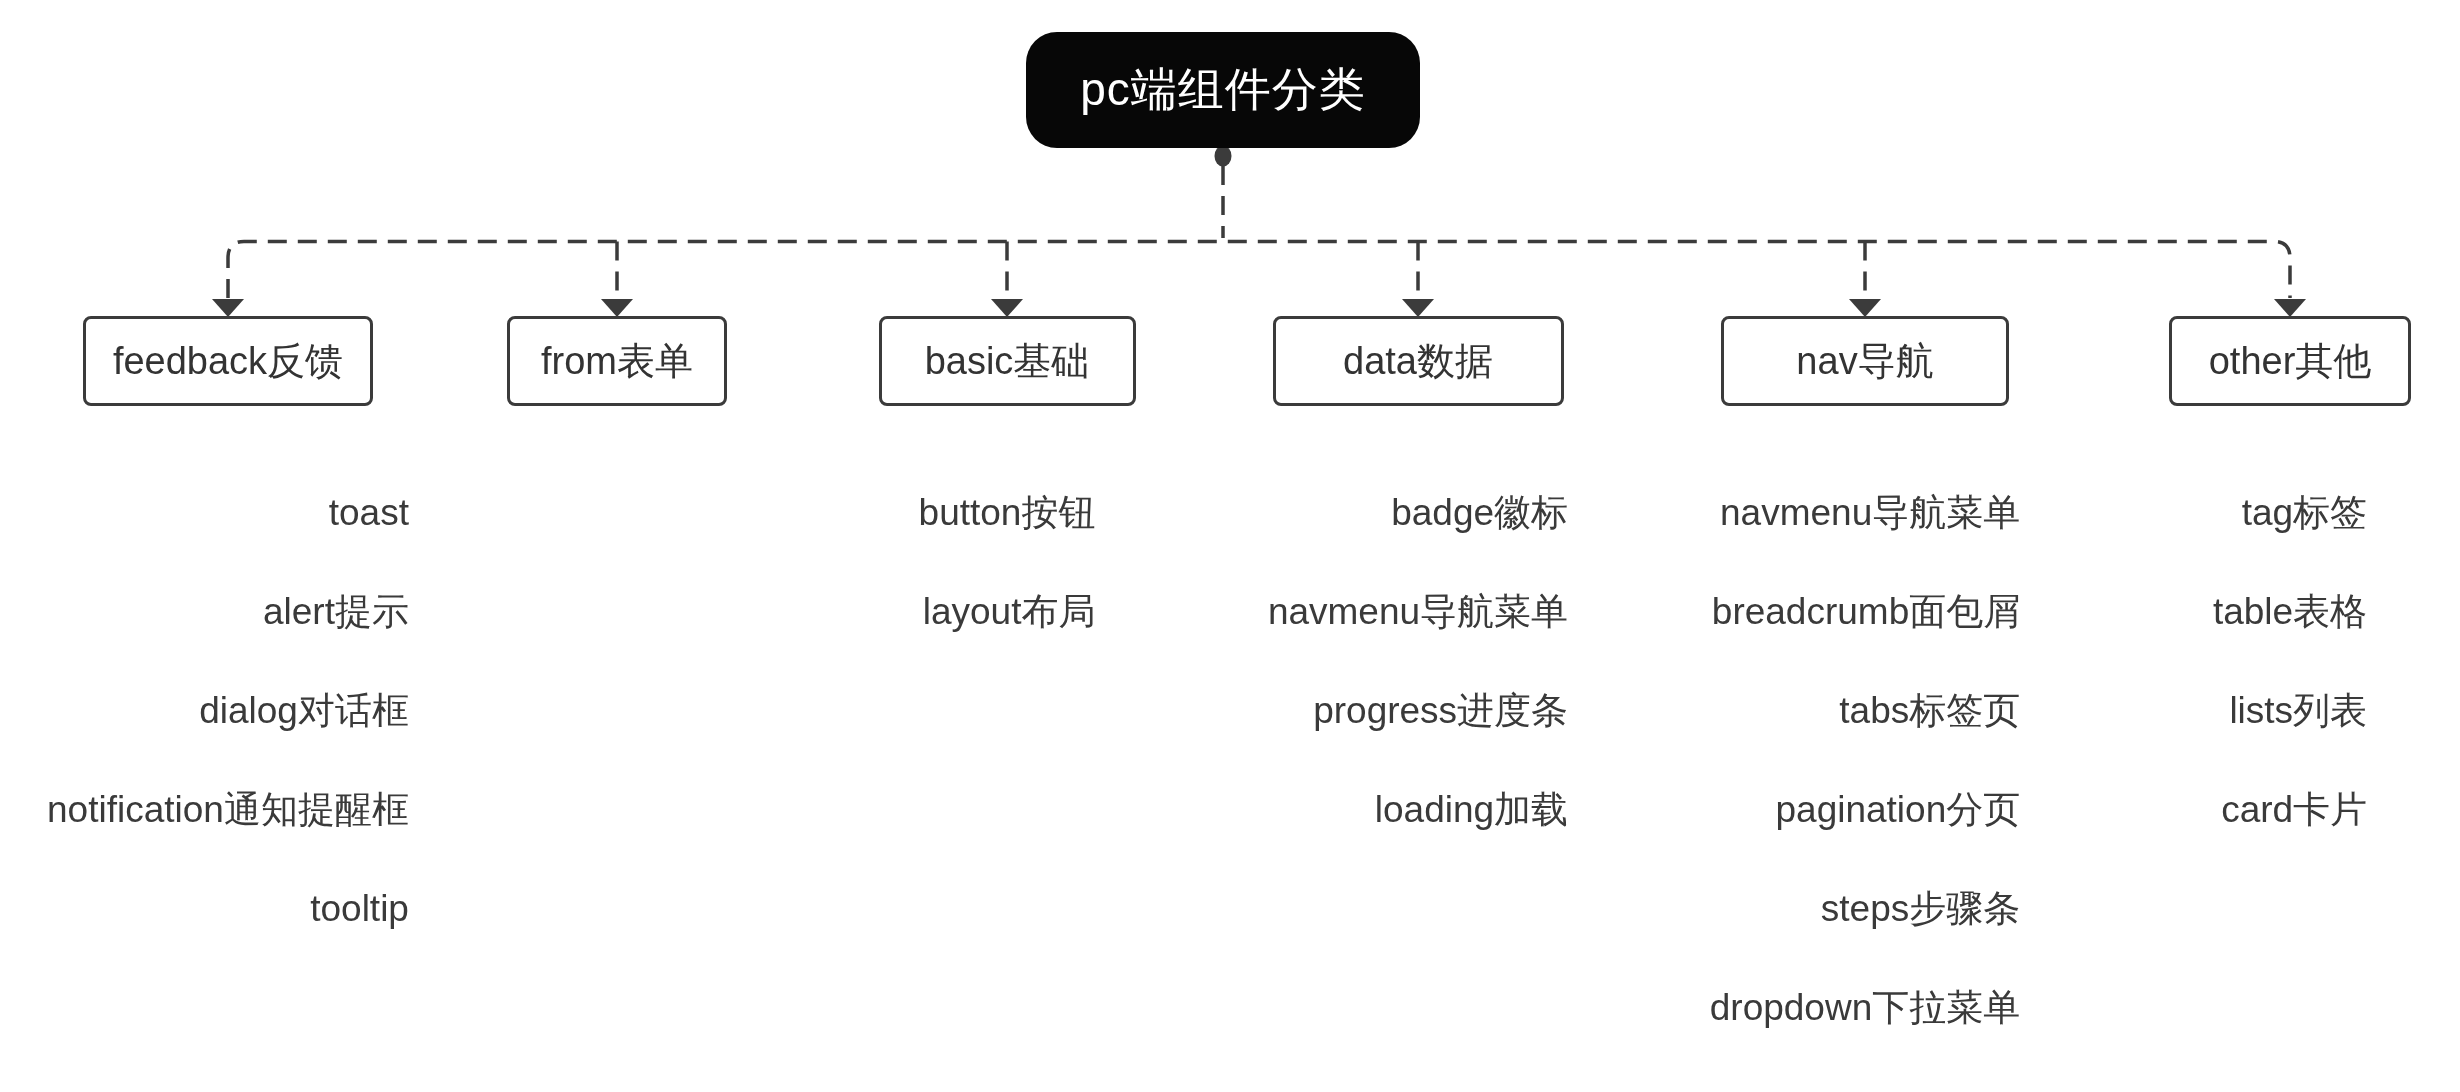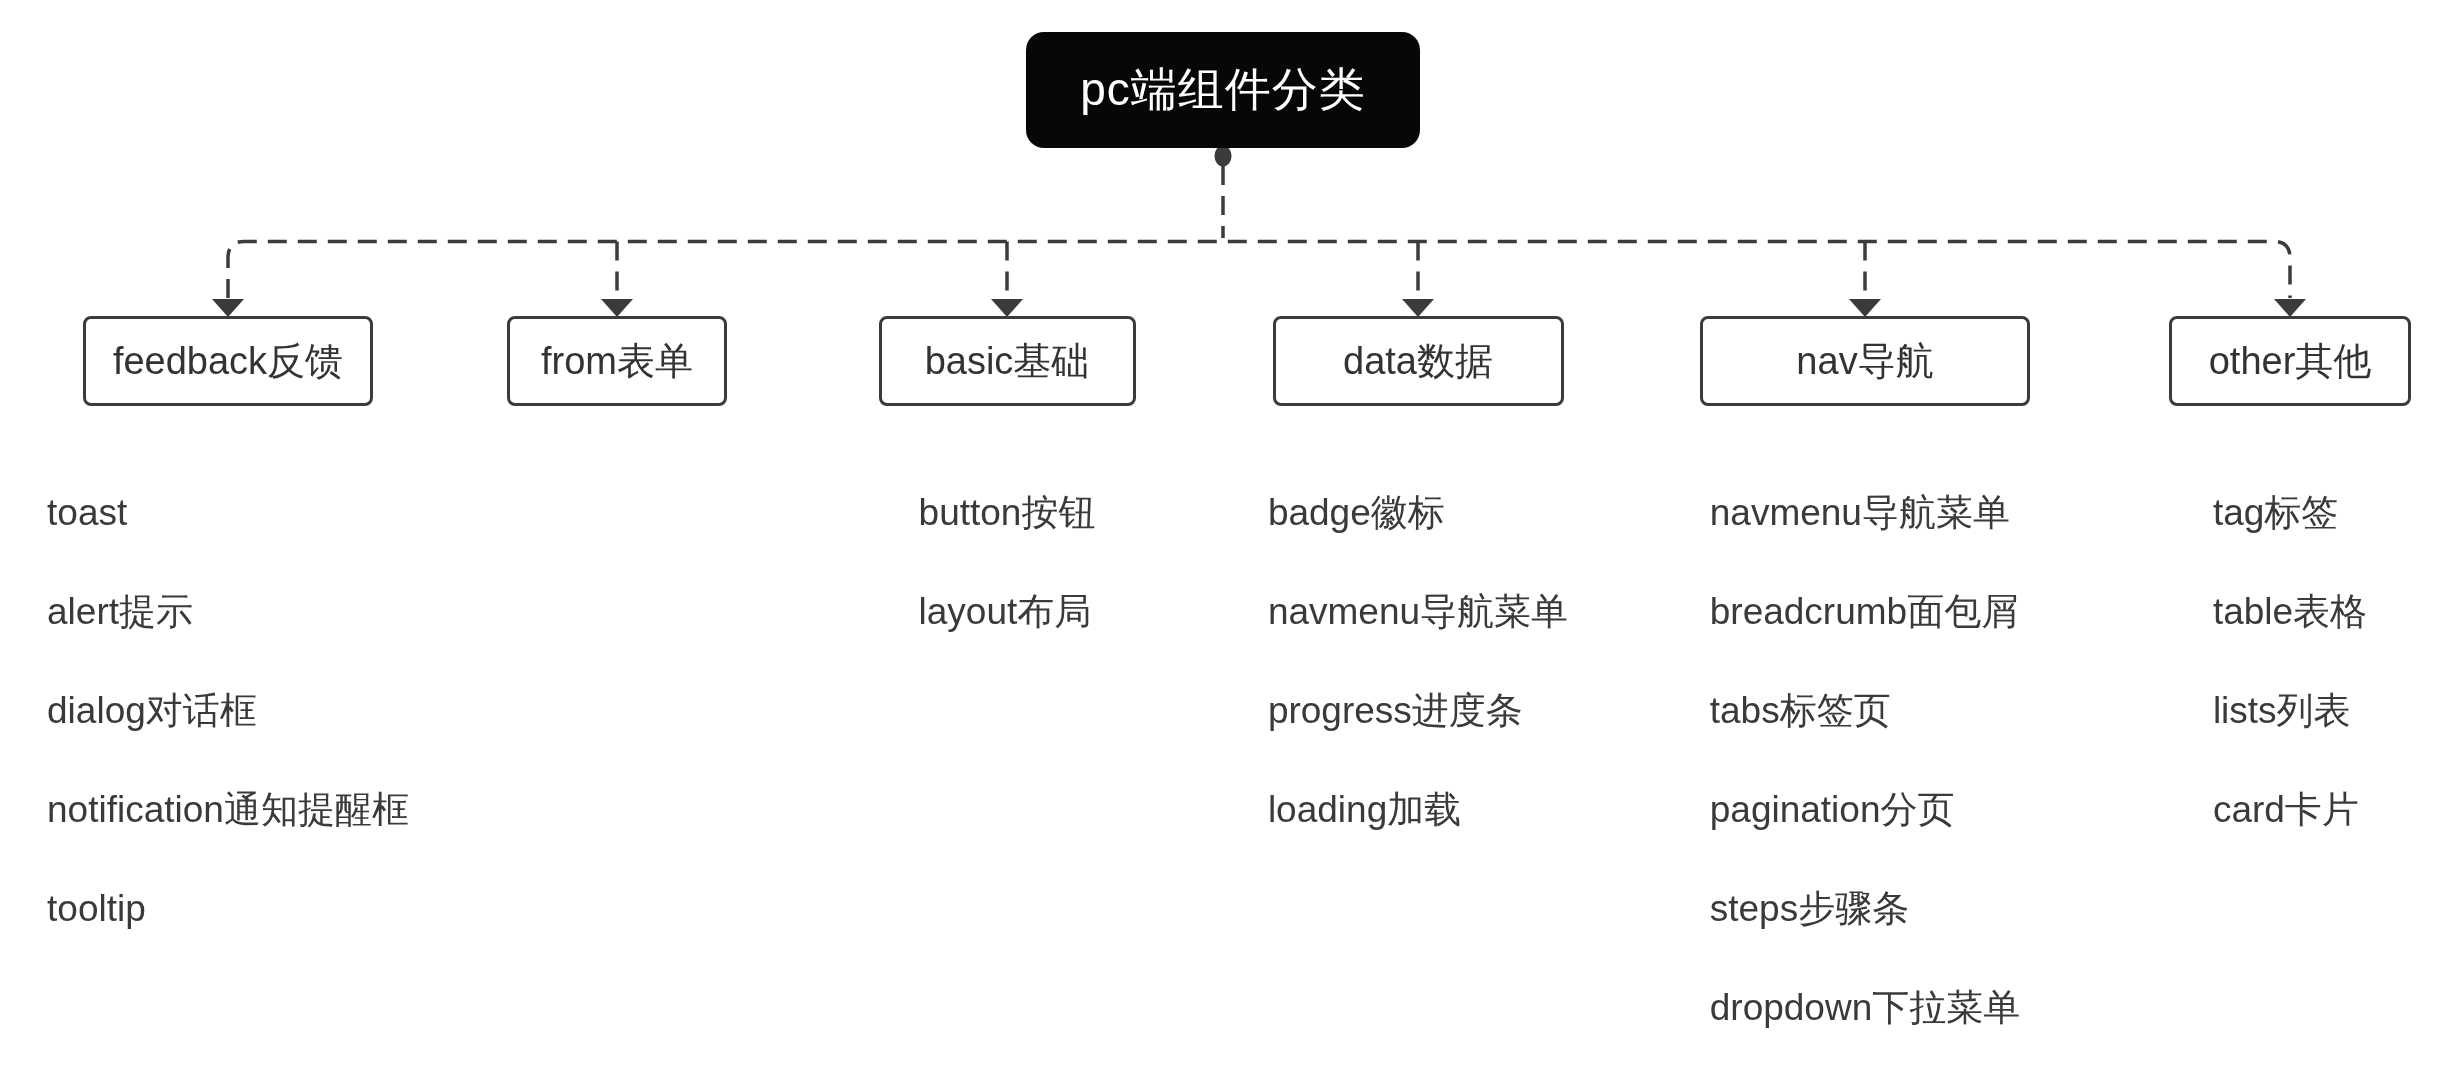--- a/index.html
+++ b/index.html
@@ -32,21 +32,21 @@
   svg.connectors polygon { fill: #3b3b3b; stroke: none; }
   svg.connectors ellipse { fill: #3b3b3b; stroke: none; }
 
   .root-node {
     position: absolute;
     left: 1026px;
     top: 32px;
     width: 394px;
     height: 116px;
     background: #070707;
-    border-radius: 18px;
+    border-radius: 31px;
     color: #ffffff;
     font-size: 46px;
     font-weight: 500;
     letter-spacing: 1px;
     display: flex;
     align-items: center;
     justify-content: center;
     white-space: nowrap;
     box-sizing: border-box;
   }
@@ -77,28 +77,28 @@
     font-weight: 400;
     display: flex;
     align-items: center;
     justify-content: center;
     white-space: nowrap;
   }
   .w-1 { width: 290px; }
   .w-2 { width: 220px; }
   .w-3 { width: 257px; }
   .w-4 { width: 291px; }
-  .w-5 { width: 330px; }
+  .w-5 { width: 288px; }
   .w-6 { width: 242px; }
 
   .items {
     margin-top: 57px;
     display: flex;
     flex-direction: column;
-    align-items: flex-start;
+    align-items: flex-end;
   }
   .item {
     height: 99px;
     display: flex;
     align-items: center;
     justify-content: center;
     font-size: 37px;
     color: #3a3a3a;
     white-space: nowrap;
   }

